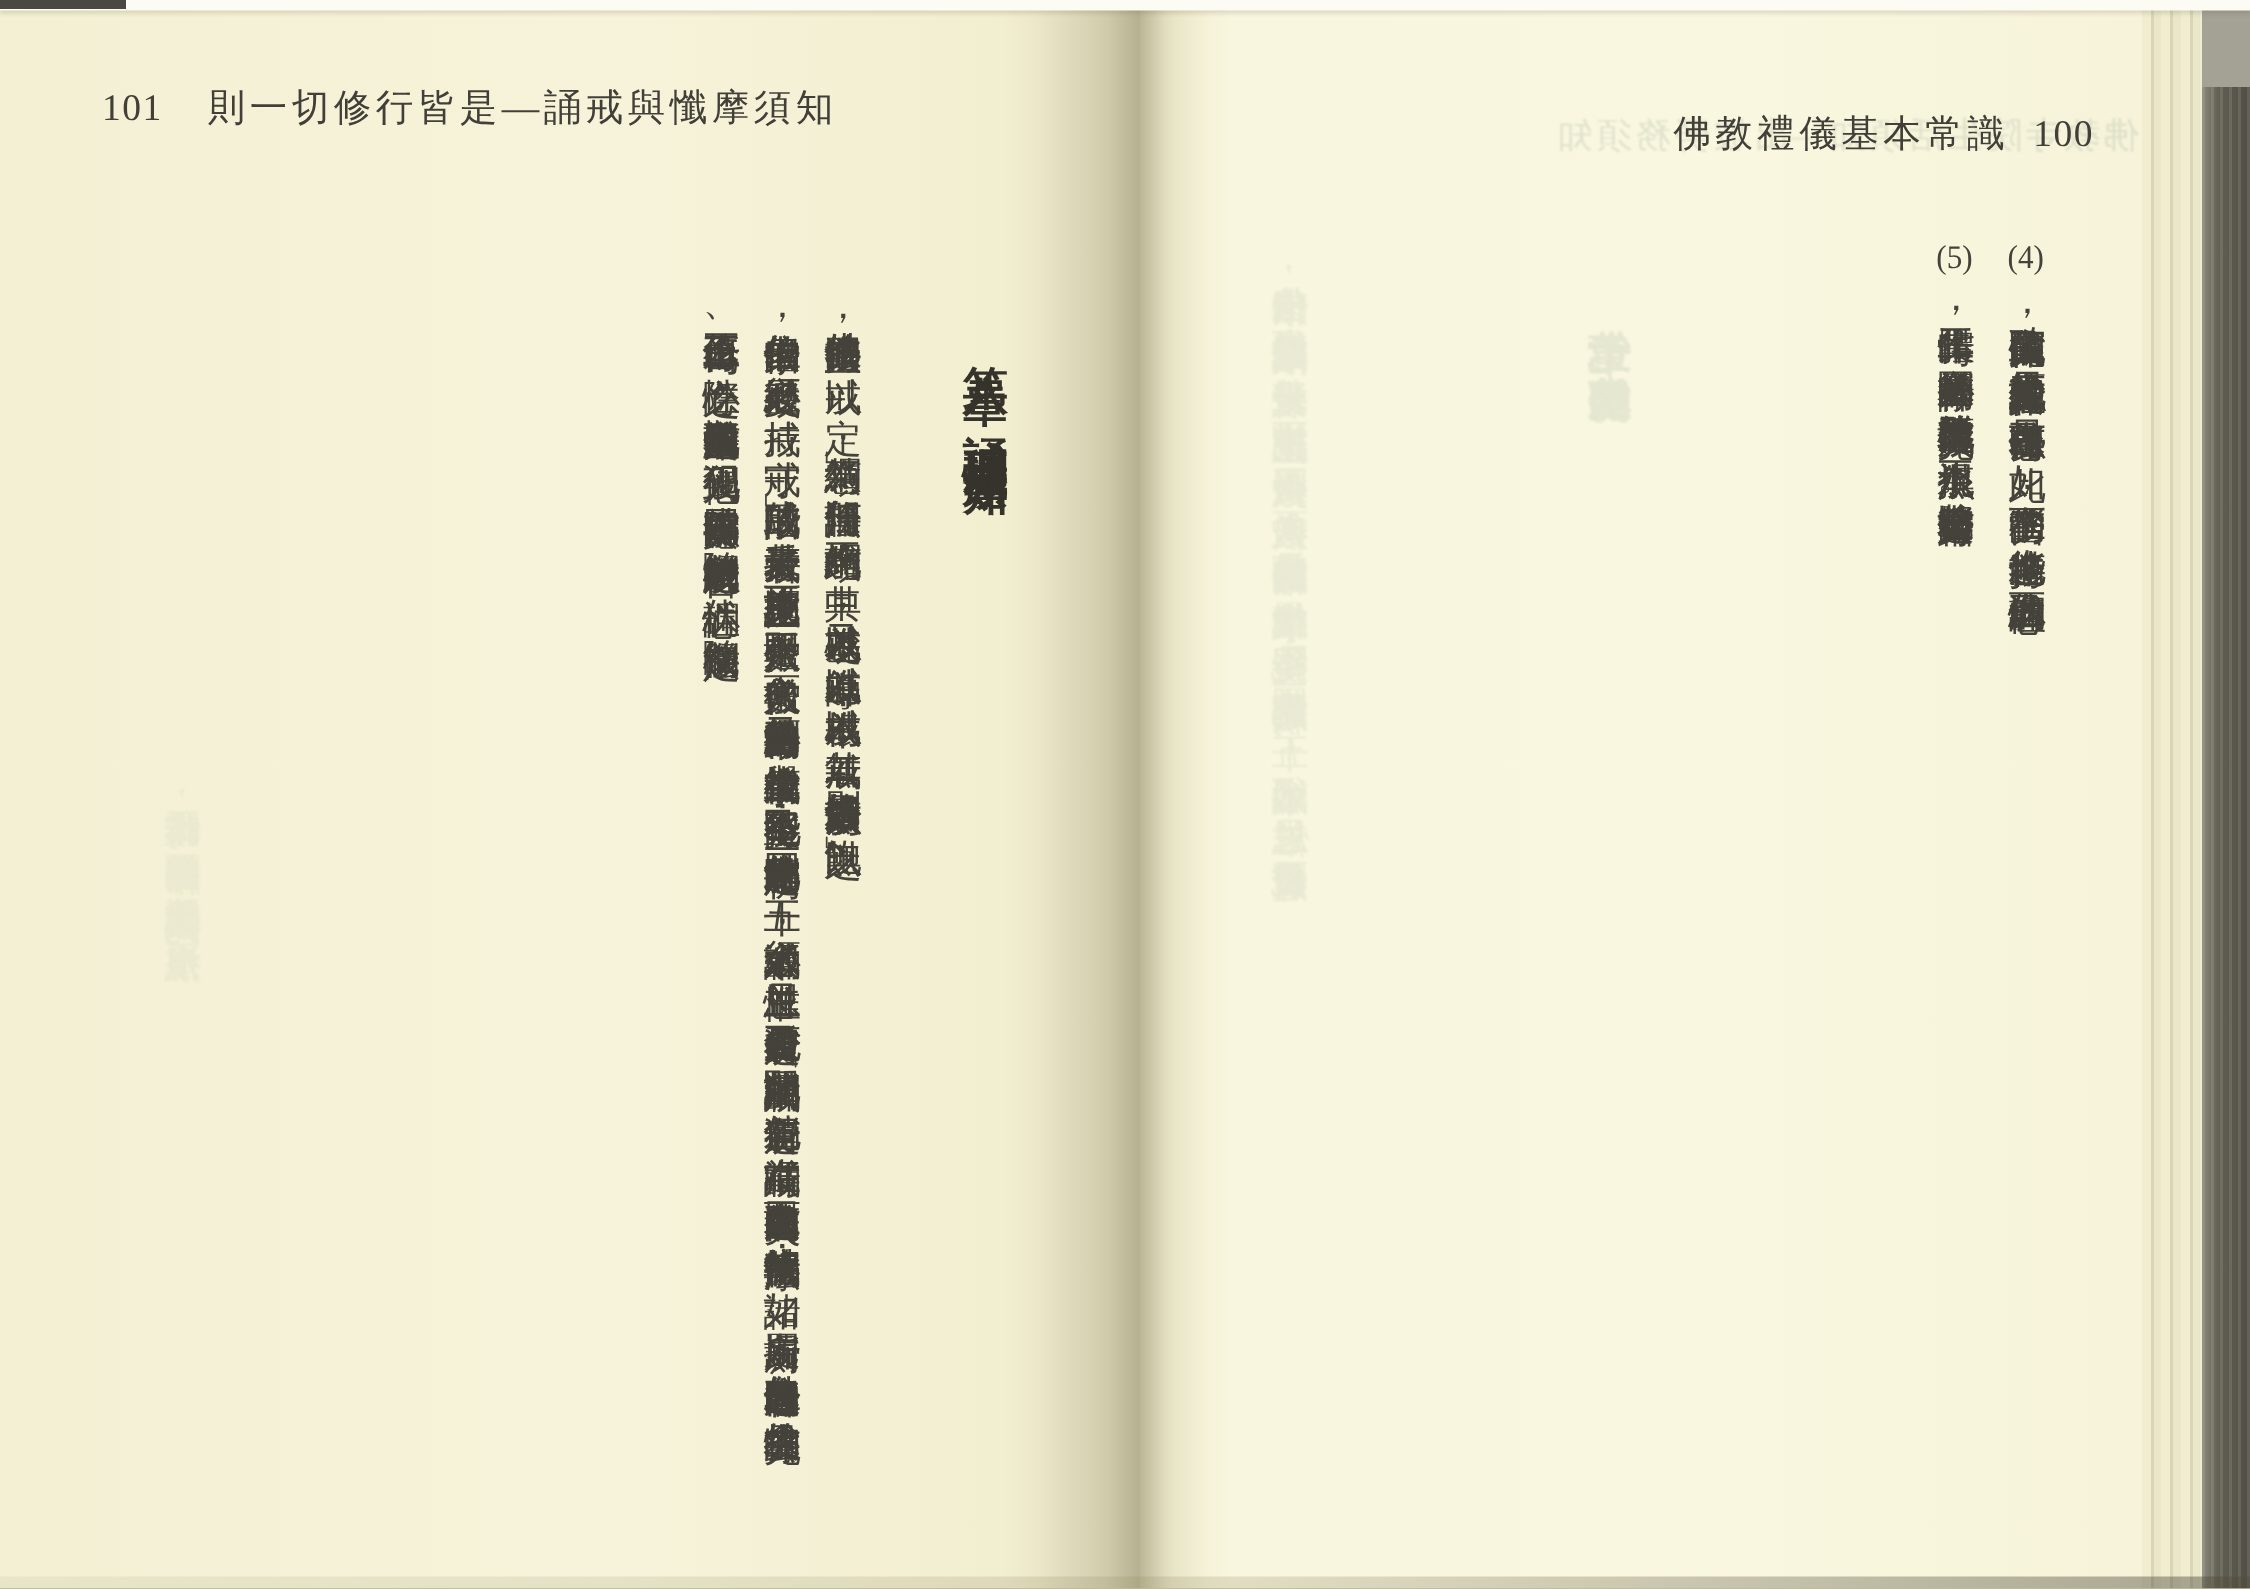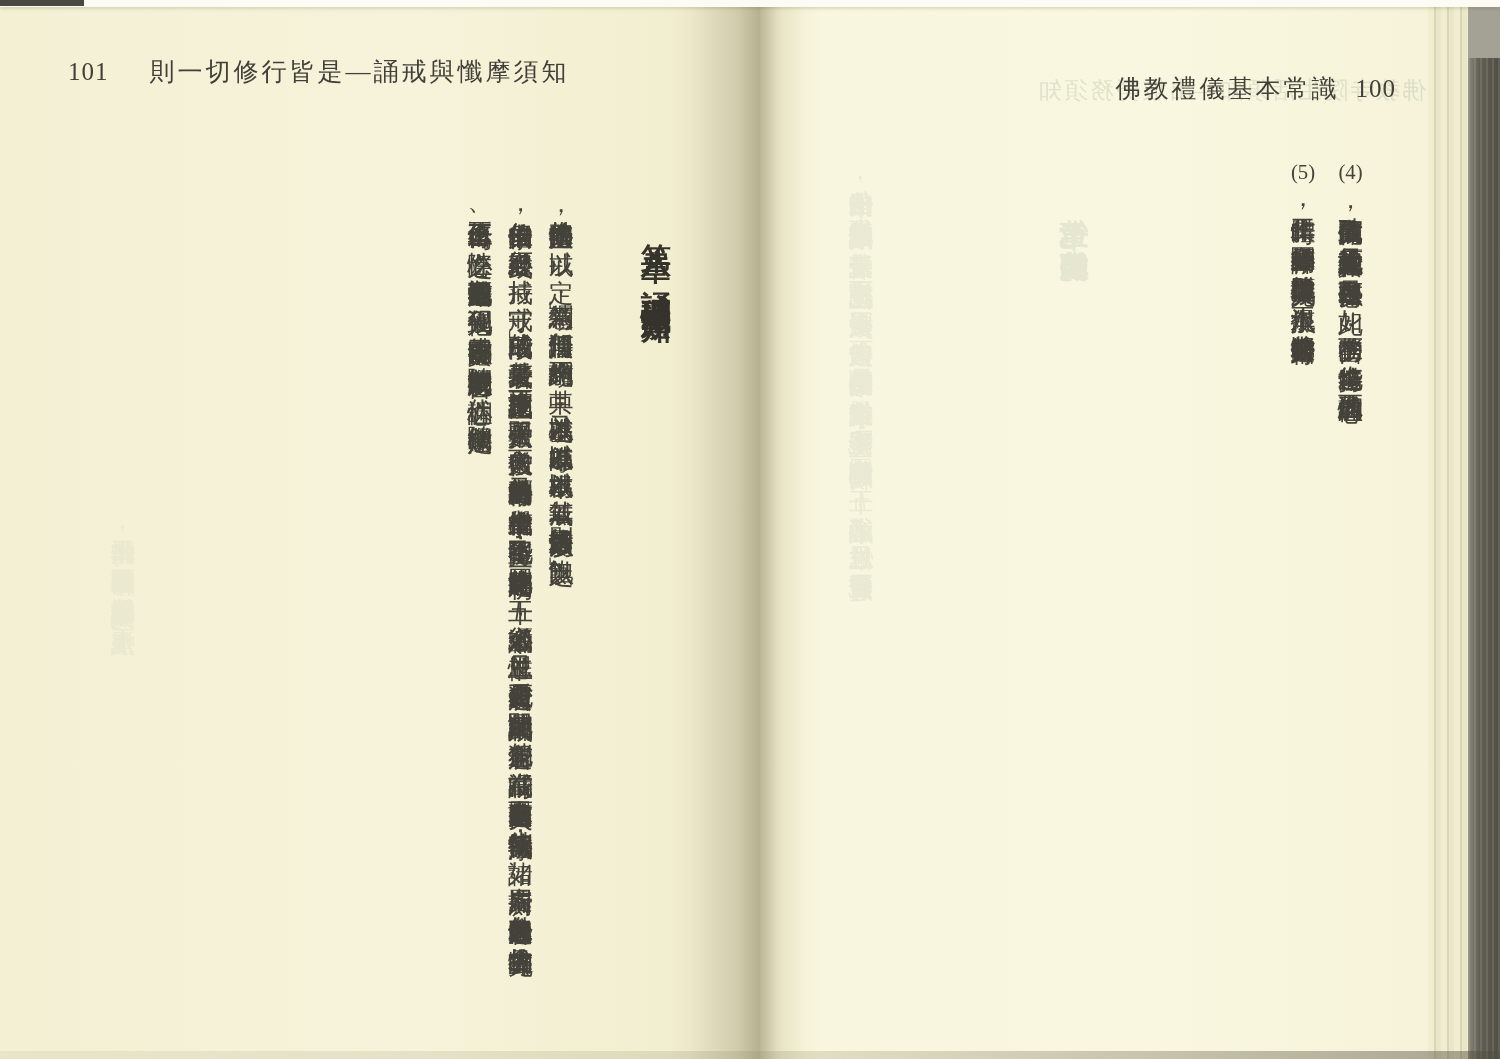--- a/index.html
+++ b/index.html
@@ -49,21 +49,21 @@
   }
   
   .ghost{position:absolute;color:#5d7a68;transform:scaleX(-1);filter:blur(.6px);pointer-events:none;}
   .ghost-v{writing-mode:vertical-rl;font-size:25px;line-height:1.8;letter-spacing:.5px;}
   .ghost-right-body{left:838px;top:170px;width:312px;height:845px;opacity:.085;}
   .ghost-right-title{left:1052px;top:196px;width:52px;height:640px;opacity:.12;font-weight:bold;font-size:29px;line-height:1.5;}
   .ghost-right-header{left:1190px;top:74px;width:236px;height:32px;opacity:.16;font-size:24px;letter-spacing:2px;white-space:nowrap;}
   .ghost-left-body{left:100px;top:520px;width:150px;height:495px;opacity:.055;}
   
   .lp-header{position:absolute;left:68px;top:55px;font-size:25px;letter-spacing:3px;white-space:nowrap;z-index:5;}
-  .lp-header .pgnum{letter-spacing:1px;margin-right:41px;}
+  .lp-header .pgnum{letter-spacing:1px;margin-right:30px;}
   .rp-header{position:absolute;top:72px;right:104px;font-size:25px;letter-spacing:3px;white-space:nowrap;z-index:5;}
   .rp-header .pgnum{letter-spacing:1px;margin-left:16px;}
   
   .lp-body{
     position:absolute;left:90px;top:150px;width:588px;height:872px;
     writing-mode:vertical-rl;z-index:4;
   }
   .chapter{
     margin:0 54px 0 0;margin-left:54px;margin-right:0;
     font-size:30px;font-weight:bold;letter-spacing:4px;line-height:1.45;

